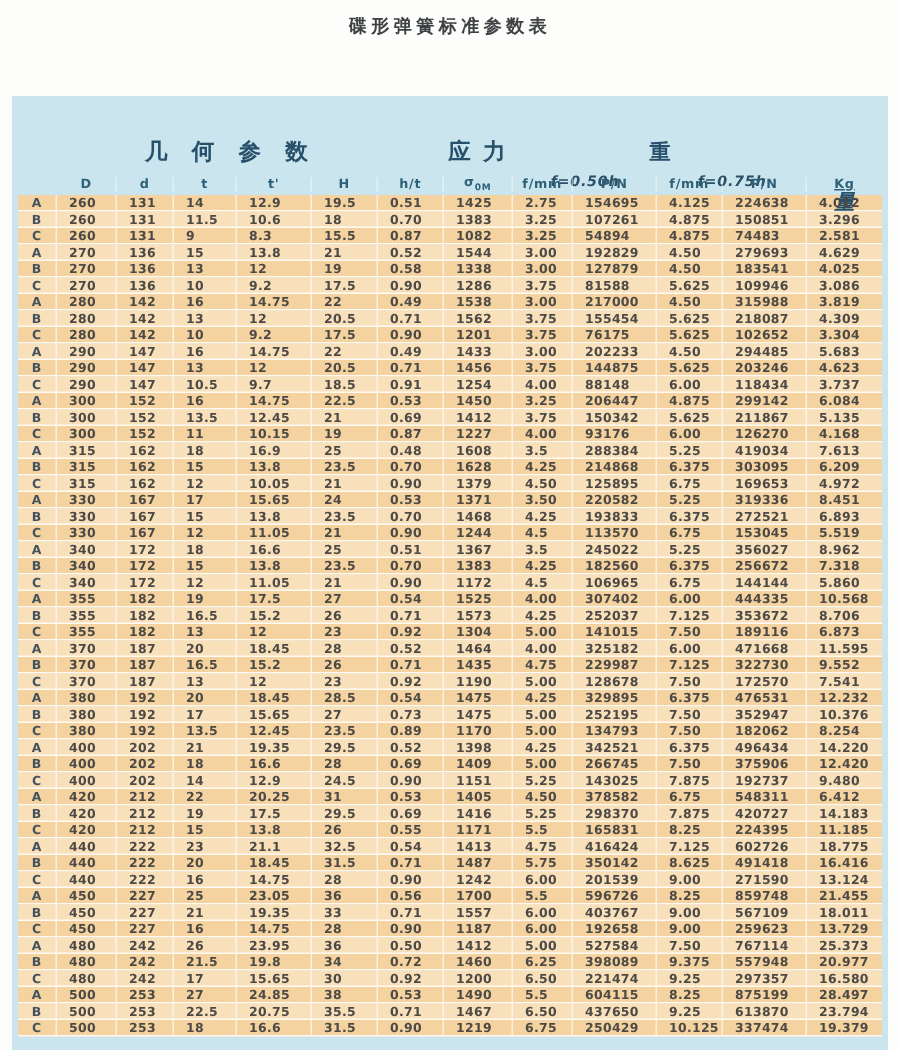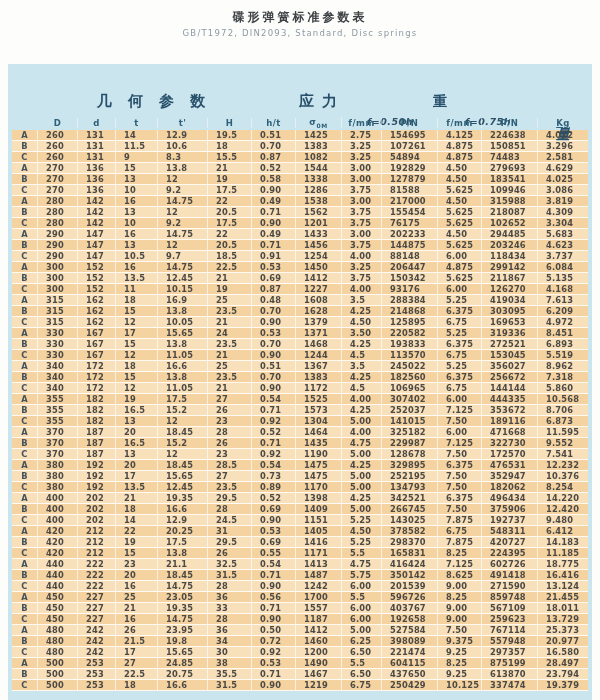--- a/index.html
+++ b/index.html
@@ -56,21 +56,20 @@
   }
   .cell.c0{text-align:center;padding-left:0;color:#45525c;}
   .cell:last-child{border-right:none;}
 </style>
 </head>
 <body>
 
 <div class="page">
 
   <div class="doc-title">碟形弹簧标准参数表</div>
-  <div class="doc-subtitle">GB/T1972, DIN2093, Standard, Disc springs</div>
 
   <div class="panel">
 
     <div class="hrow hrow1">
       <div class="ghead">几 何 参 数</div>
       <div class="ghead" style="letter-spacing:2px;">应 力</div>
       <div class="ghead weight">重</div>
     </div>
 
     <div class="hrow hrow2">

